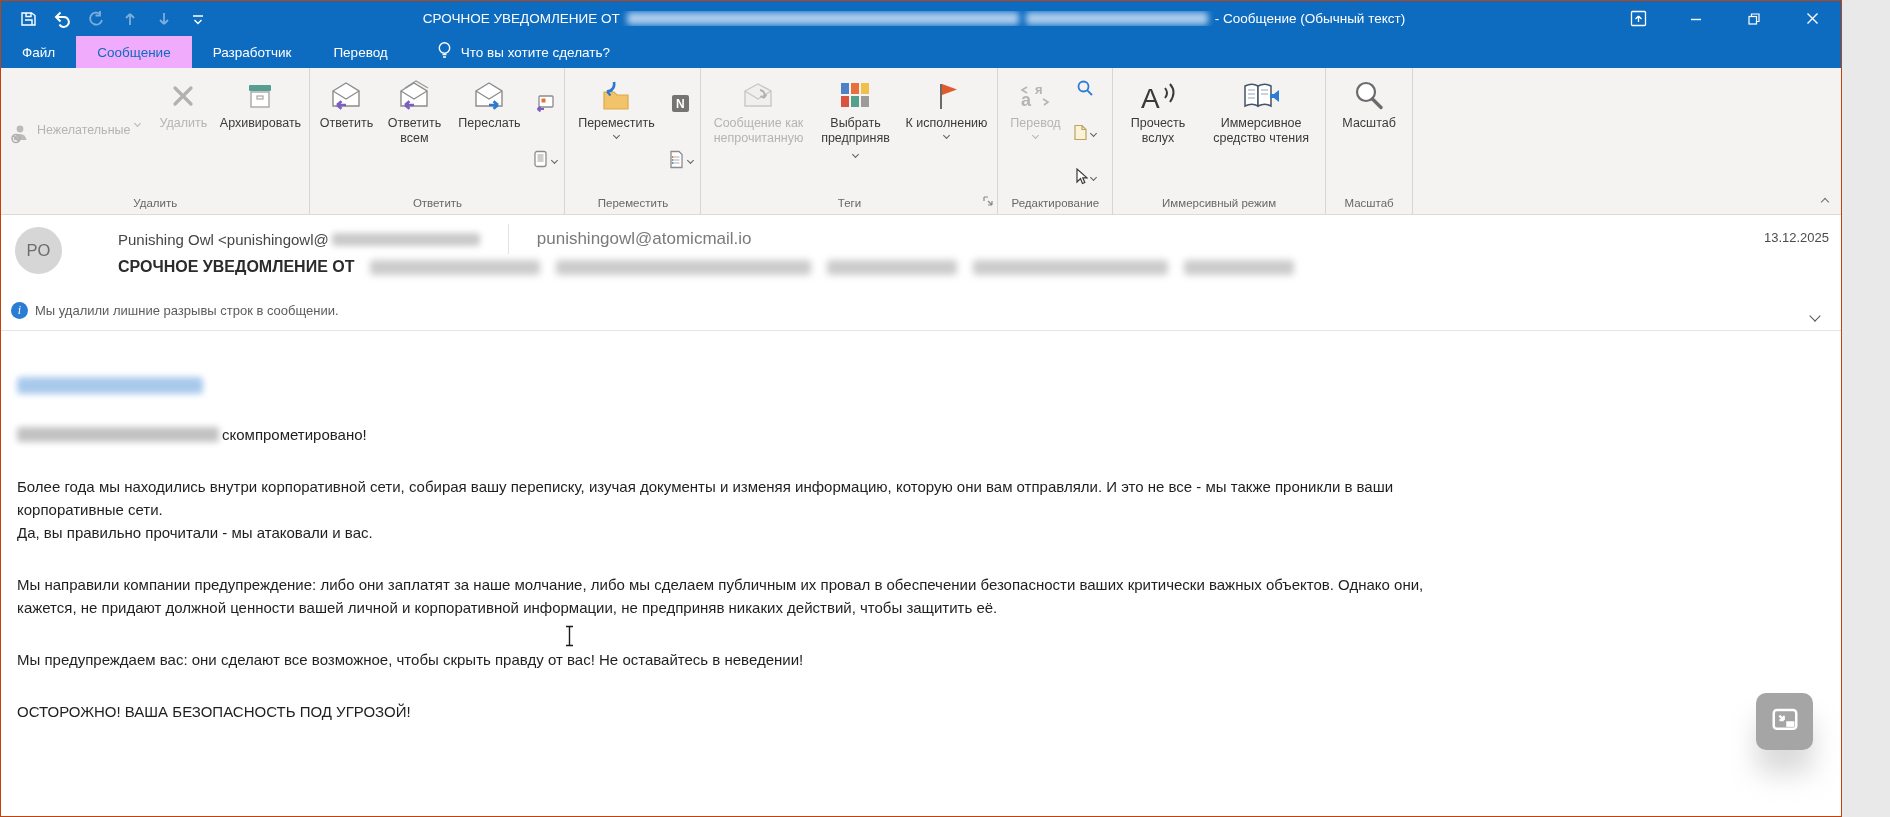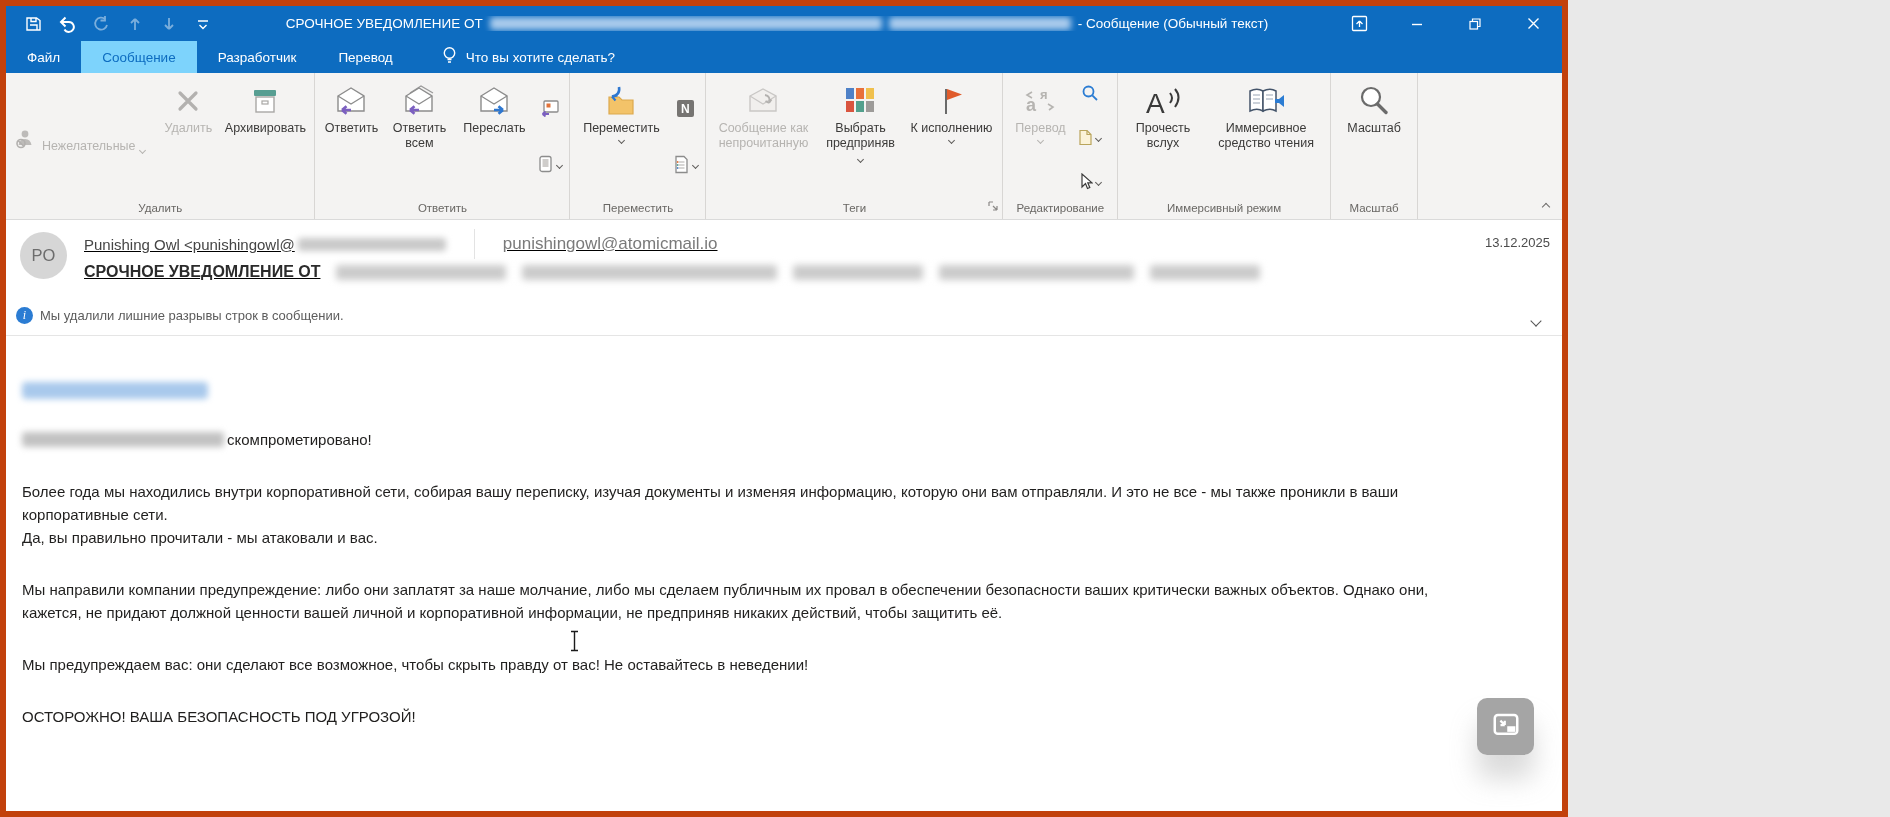--- a/index.html
+++ b/index.html
@@ -1,55 +1,55 @@
 <!DOCTYPE html>
 <html><head>
 <meta charset="utf-8">
 <style>
   * { margin:0; padding:0; box-sizing:border-box; }
   html,body { background:#e9e9e9; }
   #win {
-    width:1568px; height:817px; position:relative; overflow:hidden;
-    background:#fff; border:6px solid #c2410c;
+    width:1842px; height:817px; position:relative; overflow:hidden;
+    background:#fff; border:1px solid #c2410c;
     font-family:"Liberation Sans","DejaVu Sans",sans-serif;
     -webkit-font-smoothing:antialiased;
   }
   
   .titlebar { height:35px; background:#0d6cc0; display:flex; align-items:center; color:#fff; }
   .qat { display:flex; align-items:center; gap:12px; padding-left:16px; min-width:218px; }
   .qbtn { width:22px; height:22px; display:flex; align-items:center; justify-content:center; }
   .dim { opacity:.45; }
   .titlemid { flex:1; display:flex; align-items:center; justify-content:center; gap:7px; font-size:13.5px; white-space:nowrap; overflow:hidden; }
   .tblur { height:13px; border-radius:3px; background:rgba(210,228,248,.8); filter:blur(3px); flex:none; }
   .winctl { display:flex; height:35px; }
   .wbtn { width:58px; display:flex; align-items:center; justify-content:center; }
   
   .tabrow { height:32px; background:#0d6cc0; display:flex; color:#fff; font-size:13.5px; }
   .tab { display:flex; align-items:center; padding:0 21px; cursor:default; }
-  .tab.active { background:#7dd3fc; color:#0d6cc0; }
+  .tab.active { background:#f0abfc; color:#0d6cc0; }
   .assist { display:flex; align-items:center; gap:9px; padding:0 14px; margin-left:14px; }
   
   .ribbon { height:147px; background:#f4f3f2; display:flex; position:relative; border-bottom:1px solid #dadada; color:#3b3a39; }
   .rgroup { display:flex; flex-direction:column; border-right:1px solid #d8d6d4; padding:0 3px; flex:none; }
   .gbody { flex:1; display:flex; align-items:stretch; padding-top:7px; }
   .glabel { height:19px; line-height:16px; text-align:center; font-size:11.5px; color:#696764; position:relative; padding:0 10px; }
   .bigbtn { display:flex; flex-direction:column; align-items:center; padding:2px 5px; font-size:12.5px; line-height:15px; text-align:center; }
   .bigbtn .icn { height:37px; display:flex; align-items:center; justify-content:center; margin-bottom:2px; }
   .smallstack { display:flex; flex-direction:column; justify-content:space-around; align-items:center; padding:2px 4px 6px; }
   .sbtn { display:flex; align-items:center; gap:3px; }
-  .midbtn { display:flex; align-items:flex-end; gap:5px; font-size:12.5px; align-self:center; padding:4px 6px; }
+  .midbtn { display:flex; align-items:flex-start; gap:5px; font-size:12.5px; align-self:center; padding:4px 6px; }
   .disabled { color:#b6b4b1; }
   .chev { display:inline-block; width:5px; height:5px; border-right:1.4px solid #5f5d5b; border-bottom:1.4px solid #5f5d5b; transform:rotate(45deg); margin-top:-2px; }
   .chev.grey { border-color:#b6b4b1; }
   .chev-row { margin-top:2px; }
   .collapse-ribbon { position:absolute; right:13px; bottom:5px; }
   .chev-up { display:inline-block; width:6px; height:6px; border-right:1.5px solid #6e6c6a; border-bottom:1.5px solid #6e6c6a; transform:rotate(-135deg); }
   .launcher { position:absolute; right:0; bottom:3px; }
   
-  .msgheader { position:relative; height:78px; padding:12px 16px 0 78px; background:#fff;text-decoration:underline; }
+  .msgheader { position:relative; height:78px; padding:12px 16px 0 117px; background:#fff; }
   .avatar { position:absolute; left:14px; top:12px; width:47px; height:47px; border-radius:50%; background:#d6d6d6; color:#6d6d6d; display:flex; align-items:center; justify-content:center; font-size:16.5px; }
   .sline { display:flex; align-items:center; font-size:15px; color:#454545; height:24px; }
   .sblur { width:148px; height:13px; background:#c9c9c9; border-radius:3px; filter:blur(3px); margin-left:3px; }
   .vdiv { width:1px; height:30px; background:#e3e3e3; margin:0 28px; }
   .semail { font-size:17px; color:#7a7a7a; }
   .hdate { position:absolute; right:12px; top:15px; font-size:13px; color:#4c4c4c; }
   .subjline { display:flex; align-items:center; gap:16px; margin-top:7px; font-size:16px; font-weight:bold; color:#2b2b2b; }
   .subblur { height:15px; background:#cbcbcb; border-radius:3px; filter:blur(3.5px); flex:none; }
   
   .infobar { display:flex; align-items:center; gap:7px; padding:9px 14px 11px 10px; border-bottom:1px solid #e5e5e5; position:relative; font-size:13px; color:#5c5c5c; background:#fff; }

